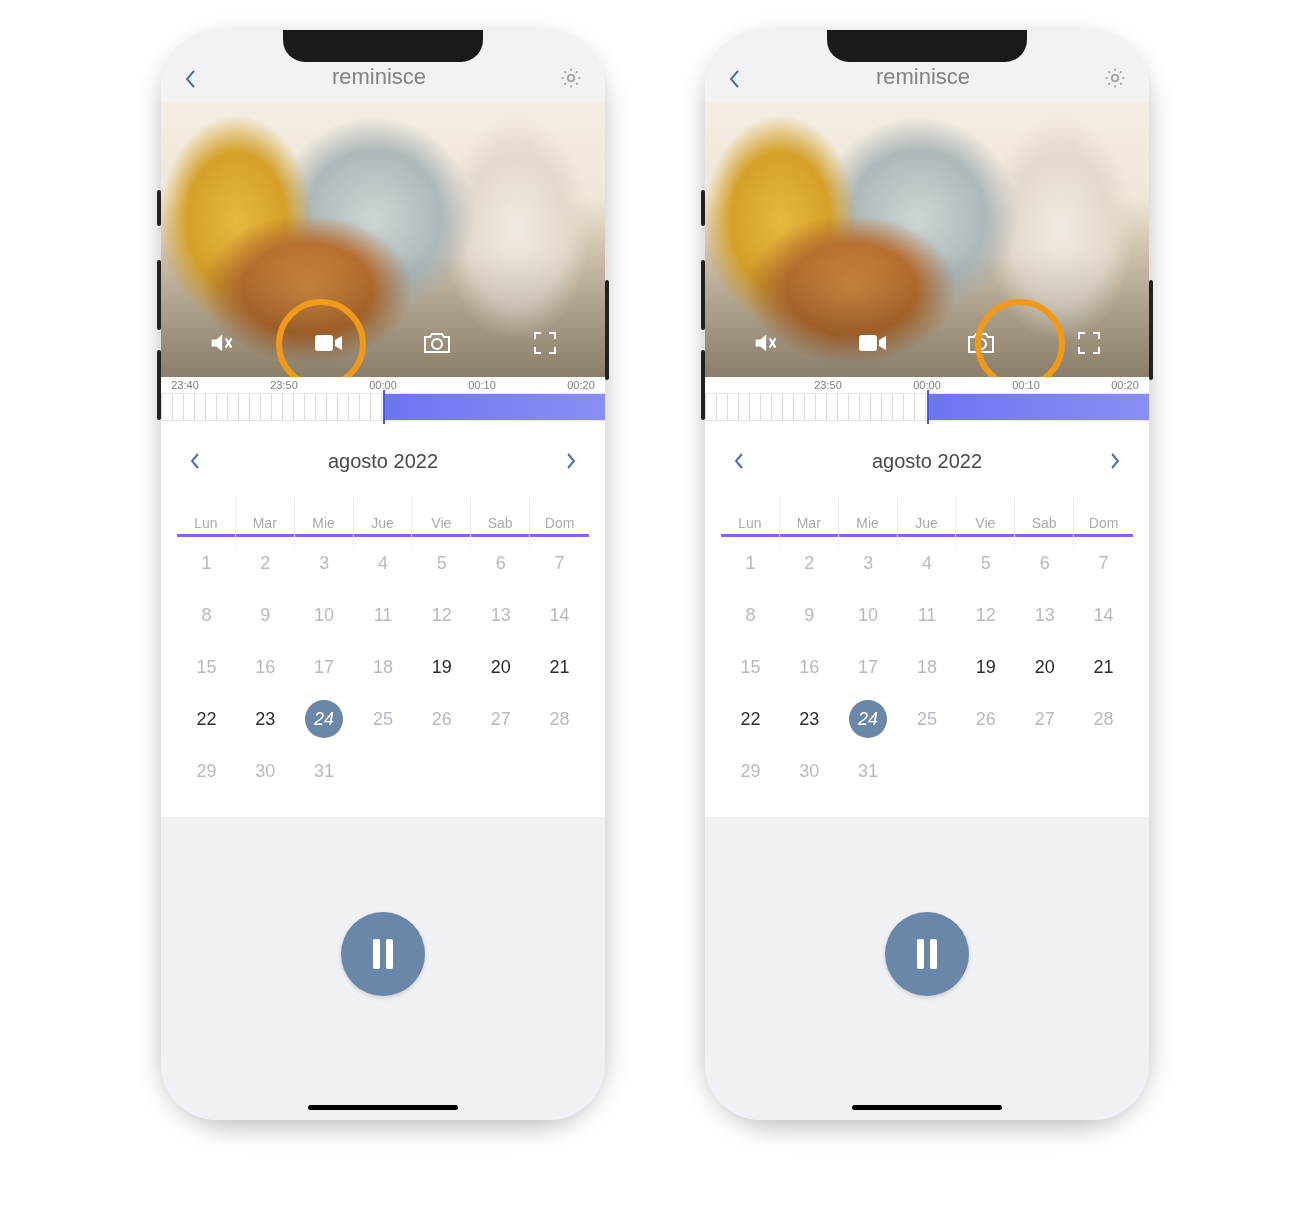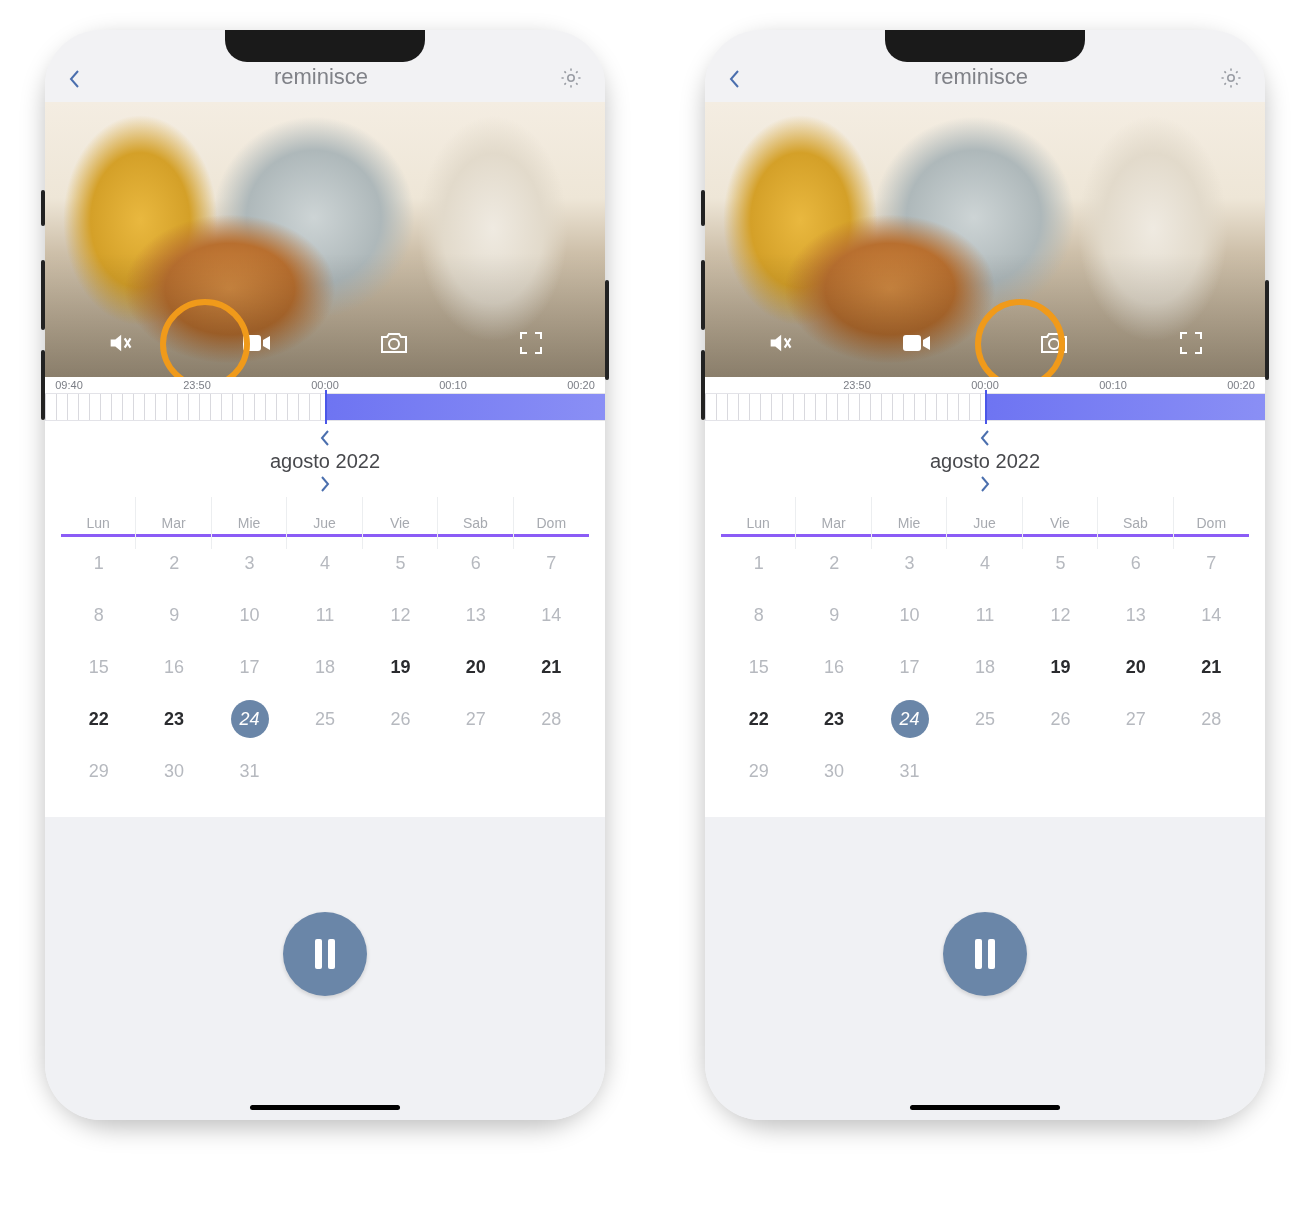--- a/index.html
+++ b/index.html
@@ -7,21 +7,21 @@
     background: #ffffff;
     font-family: -apple-system, BlinkMacSystemFont, "Segoe UI", Helvetica, Arial, sans-serif;
     width: 1310px;
     height: 1225px;
     display: flex;
     justify-content: center;
     gap: 100px;
     padding-top: 30px;
   }
   .phone-frame {
-    width: 560px;
+    width: 444px;
     height: 1090px;
     background: #0369a1;
     border-radius: 70px;
     position: relative;
     box-shadow: inset 0 0 0 2px #444, 0 8px 24px rgba(0,0,0,0.25);
   }
   .phone-frame::before {
     content: "";
     position: absolute;
     top: 0;
@@ -131,38 +131,37 @@
     background: linear-gradient(to right, #6e74f2, #8a8ff5);
   }
   .timeline-center {
     position:absolute; top:-4px; bottom:-4px; left:50%; width:2px; background:#4a56e8;
   }
   .month-nav {
     height: 64px;
     background:#fff;
     display:flex; align-items:center; justify-content:space-between;
     padding: 0 28px;
-    flex-direction: column;
   }
   .month-label { font-size: 20px; color:#47484c; }
   .calendar {
     background:#fff;
     padding: 4px 16px 20px 16px;
   }
   .cal-row { display:grid; grid-template-columns: repeat(7,1fr); }
   .cal-head { height:40px; border-bottom:3px solid #8b5cf6; }
   .cal-head .cal-cell { color:#a7aab0; font-size:14px; border-right:1px solid #eceef0; }
   .cal-head .cal-cell:last-child { border-right:none; }
   .cal-cell {
     height: 52px;
     display:flex; align-items:center; justify-content:center;
     font-size: 18px;
   }
   .d-dim { color:#b6b9bf; }
-  .d-dark { color:#2a2b2e; font-weight:700;text-align:right; }
+  .d-dark { color:#2a2b2e; font-weight:400;text-align:right; }
   .d-sel {
     color:#fff; background:#6a86a8; border-radius:50%;
     width:38px; height:38px; display:flex; align-items:center; justify-content:center;
     margin:auto;
     font-style:italic;
   }
   .footer {
     flex:1;
     background:#f0f1f4;
     display:flex; align-items:center; justify-content:center;
@@ -227,21 +226,21 @@
             <svg width="26" height="26" viewBox="0 0 26 26" fill="none" stroke="#fff" stroke-width="2">
               <path d="M3 9V3h6M23 9V3h-6M3 17v6h6M23 17v6h-6"></path>
             </svg>
           </span>
         </div>
         <div class="highlight-ring" style="left: 115px; bottom: -12px;"></div>
       </div>
 
       <div class="timeline">
         <div class="timeline-labels">
-          <span>09:40</span>
+          <span>23:40</span>
           <span>23:50</span>
           <span>00:00</span>
           <span>00:10</span>
           <span>00:20</span>
         </div>
         <div class="timeline-track">
           <div class="timeline-fill"></div>
           <div class="timeline-center"></div>
         </div>
       </div>

